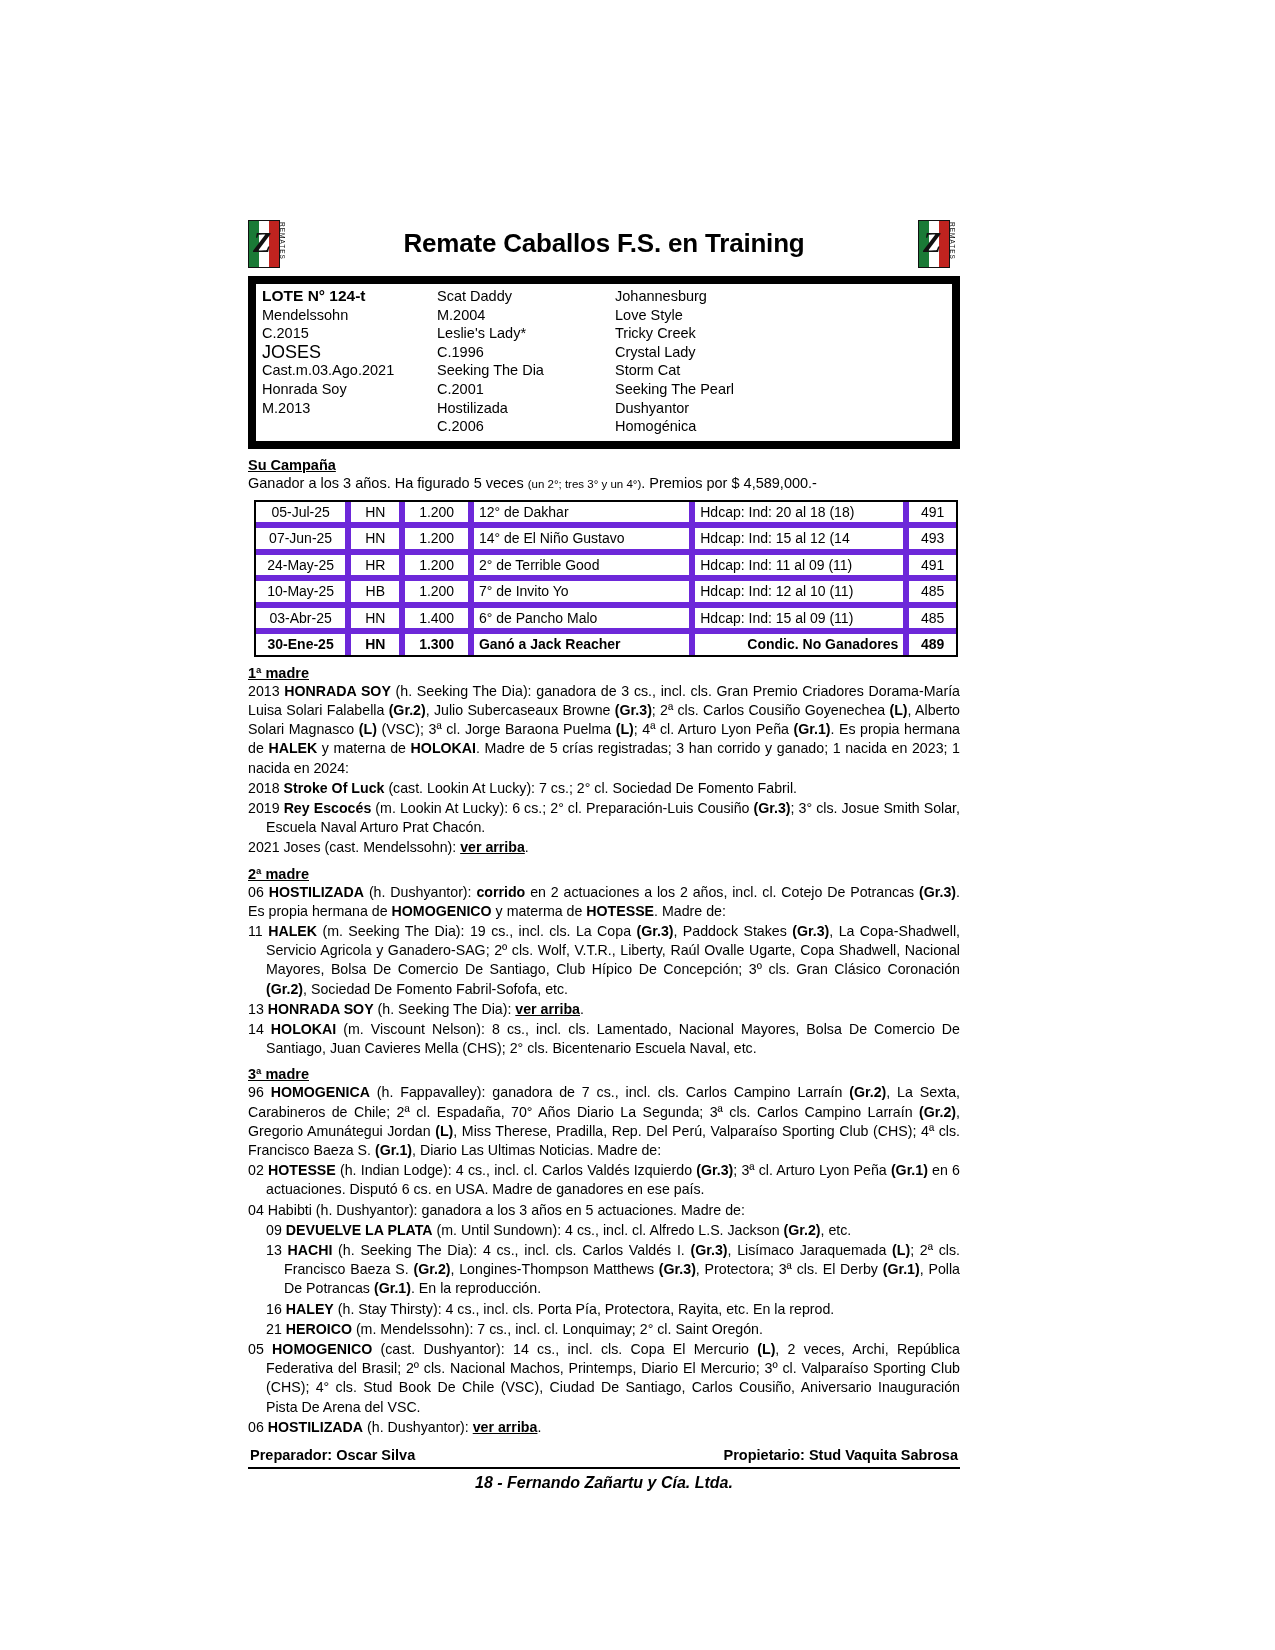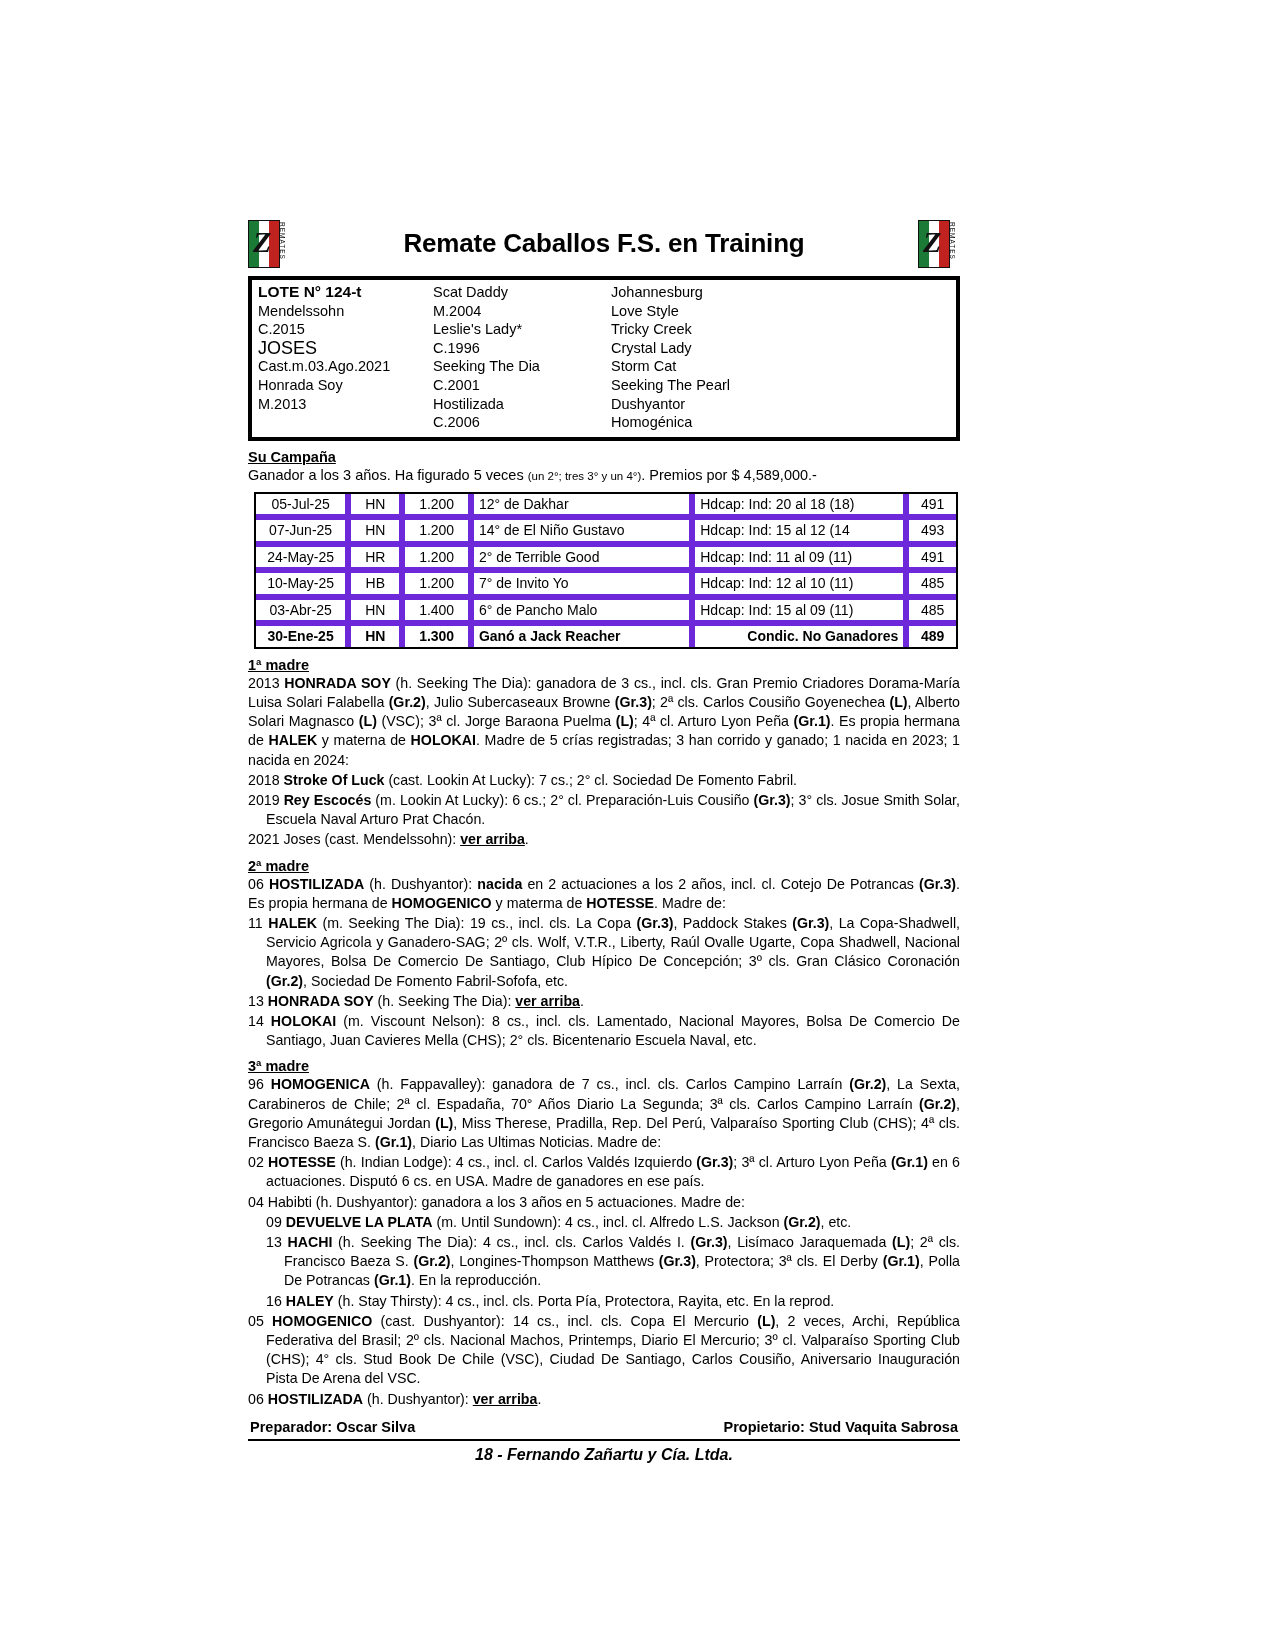--- a/index.html
+++ b/index.html
@@ -64,21 +64,21 @@
   }
   .title {
     flex: 1 1 auto;
     text-align: center;
     font-size: 26px;
     font-weight: bold;
     letter-spacing: -0.2px;
   }
   
   .ped-box {
-    border: 4px solid #000000;
+    border: 8px solid #000000;
     padding: 3px 6px 5px 6px;
     font-size: 14.5px;
     line-height: 18.6px;
   }
   .ped-grid {
     display: grid;
     grid-template-columns: 175px 178px auto;
   }
   .ped-grid div { white-space: nowrap; }
   .lote {
@@ -278,35 +278,36 @@
 
   <div class="sec-title">1ª madre</div>
   <div class="ptext">2013 <b>HONRADA SOY</b> (h. Seeking The Dia): ganadora de 3 cs., incl. cls. Gran Premio Criadores Dorama-María Luisa Solari Falabella <b>(Gr.2)</b>, Julio Subercaseaux Browne <b>(Gr.3)</b>; 2ª cls. Carlos Cousiño Goyenechea <b>(L)</b>, Alberto Solari Magnasco <b>(L)</b> (VSC); 3ª cl. Jorge Baraona Puelma <b>(L)</b>; 4ª cl. Arturo Lyon Peña <b>(Gr.1)</b>. Es propia hermana de <b>HALEK</b> y materna de <b>HOLOKAI</b>. Madre de 5 crías registradas; 3 han corrido y ganado; 1 nacida en 2023; 1 nacida en 2024:</div>
   <div id="m1-children">
       <div class="ptext hang">2018 <b>Stroke Of Luck</b> (cast. Lookin At Lucky): 7 cs.; 2° cl. Sociedad De Fomento Fabril.</div>
       <div class="ptext hang">2019 <b>Rey Escocés</b> (m. Lookin At Lucky): 6 cs.; 2° cl. Preparación-Luis Cousiño <b>(Gr.3)</b>; 3° cls. Josue Smith Solar, Escuela Naval Arturo Prat Chacón.</div>
       <div class="ptext hang">2021 Joses (cast. Mendelssohn): <b><u>ver arriba</u></b>.</div>
     </div>
 
   <div class="sec-title">2ª madre</div>
-  <div class="ptext">06 <b>HOSTILIZADA</b> (h. Dushyantor): <b>nacida</b> en 2 actuaciones a los 2 años, incl. cl. Cotejo De Potrancas <b>(Gr.3)</b>. Es propia hermana de <b>HOMOGENICO</b> y materma de <b>HOTESSE</b>. Madre de:</div>
+  <div class="ptext">06 <b>HOSTILIZADA</b> (h. Dushyantor): <b>corrido</b> en 2 actuaciones a los 2 años, incl. cl. Cotejo De Potrancas <b>(Gr.3)</b>. Es propia hermana de <b>HOMOGENICO</b> y materma de <b>HOTESSE</b>. Madre de:</div>
   <div id="m2-children">
       <div class="ptext hang">11 <b>HALEK</b> (m. Seeking The Dia): 19 cs., incl. cls. La Copa <b>(Gr.3)</b>, Paddock Stakes <b>(Gr.3)</b>, La Copa-Shadwell, Servicio Agricola y Ganadero-SAG; 2º cls. Wolf, V.T.R., Liberty, Raúl Ovalle Ugarte, Copa Shadwell, Nacional Mayores, Bolsa De Comercio De Santiago, Club Hípico De Concepción; 3º cls. Gran Clásico Coronación <b>(Gr.2)</b>, Sociedad De Fomento Fabril-Sofofa, etc.</div>
       <div class="ptext hang">13 <b>HONRADA SOY</b> (h. Seeking The Dia): <b><u>ver arriba</u></b>.</div>
       <div class="ptext hang">14 <b>HOLOKAI</b> (m. Viscount Nelson): 8 cs., incl. cls. Lamentado, Nacional Mayores, Bolsa De Comercio De Santiago, Juan Cavieres Mella (CHS); 2° cls. Bicentenario Escuela Naval, etc.</div>
     </div>
 
   <div class="sec-title">3ª madre</div>
   <div class="ptext">96 <b>HOMOGENICA</b> (h. Fappavalley): ganadora de 7 cs., incl. cls. Carlos Campino Larraín  <b>(Gr.2)</b>, La Sexta, Carabineros de Chile; 2ª cl. Espadaña, 70° Años Diario La Segunda; 3ª cls. Carlos Campino Larraín <b>(Gr.2)</b>, Gregorio Amunátegui Jordan <b>(L)</b>, Miss Therese, Pradilla, Rep. Del Perú, Valparaíso Sporting Club (CHS); 4ª cls. Francisco Baeza S. <b>(Gr.1)</b>, Diario Las Ultimas Noticias. Madre de:</div>
   <div id="m3-children">
       <div class="ptext hang">02 <b>HOTESSE</b>  (h. Indian Lodge): 4 cs., incl. cl. Carlos Valdés Izquierdo <b>(Gr.3)</b>; 3ª cl. Arturo Lyon Peña <b>(Gr.1)</b> en 6 actuaciones. Disputó 6 cs. en USA.  Madre de ganadores en ese país.</div>
       <div class="ptext hang">04 Habibti (h. Dushyantor): ganadora a los 3 años en 5 actuaciones. Madre de:</div>
       <div class="ptext hang2">09 <b>DEVUELVE LA PLATA</b> (m. Until Sundown): 4 cs., incl. cl. Alfredo L.S. Jackson <b>(Gr.2)</b>, etc.</div>
       <div class="ptext hang2">13 <b>HACHI</b> (h. Seeking The Dia): 4 cs., incl. cls. Carlos Valdés I. <b>(Gr.3)</b>, Lisímaco Jaraquemada <b>(L)</b>; 2ª cls. Francisco Baeza S. <b>(Gr.2)</b>, Longines-Thompson Matthews <b>(Gr.3)</b>, Protectora; 3ª cls. El Derby <b>(Gr.1)</b>, Polla De Potrancas <b>(Gr.1)</b>. En la reproducción.</div>
       <div class="ptext hang2">16 <b>HALEY</b> (h. Stay Thirsty): 4 cs., incl. cls. Porta Pía, Protectora, Rayita, etc. En la reprod.</div>
+      <div class="ptext hang2">21 <b>HEROICO</b> (m. Mendelssohn): 7 cs., incl. cl. Lonquimay; 2° cl. Saint Oregón.</div>
       <div class="ptext hang">05 <b>HOMOGENICO</b> (cast. Dushyantor): 14 cs., incl. cls. Copa El Mercurio <b>(L)</b>, 2 veces, Archi, República Federativa del Brasil; 2º cls. Nacional Machos, Printemps, Diario El Mercurio; 3º cl. Valparaíso Sporting Club (CHS); 4° cls. Stud Book De Chile (VSC), Ciudad De Santiago, Carlos Cousiño, Aniversario Inauguración Pista De Arena del VSC.</div>
       <div class="ptext hang">06 <b>HOSTILIZADA</b> (h. Dushyantor): <b><u>ver arriba</u></b>.</div>
     </div>
 
   <div class="foot-row">
     <span>Preparador: Oscar Silva</span>
     <span>Propietario: Stud Vaquita Sabrosa</span>
   </div>
   <div class="foot-rule"></div>
   <div class="foot-center">18 - Fernando Zañartu y Cía. Ltda.</div>

